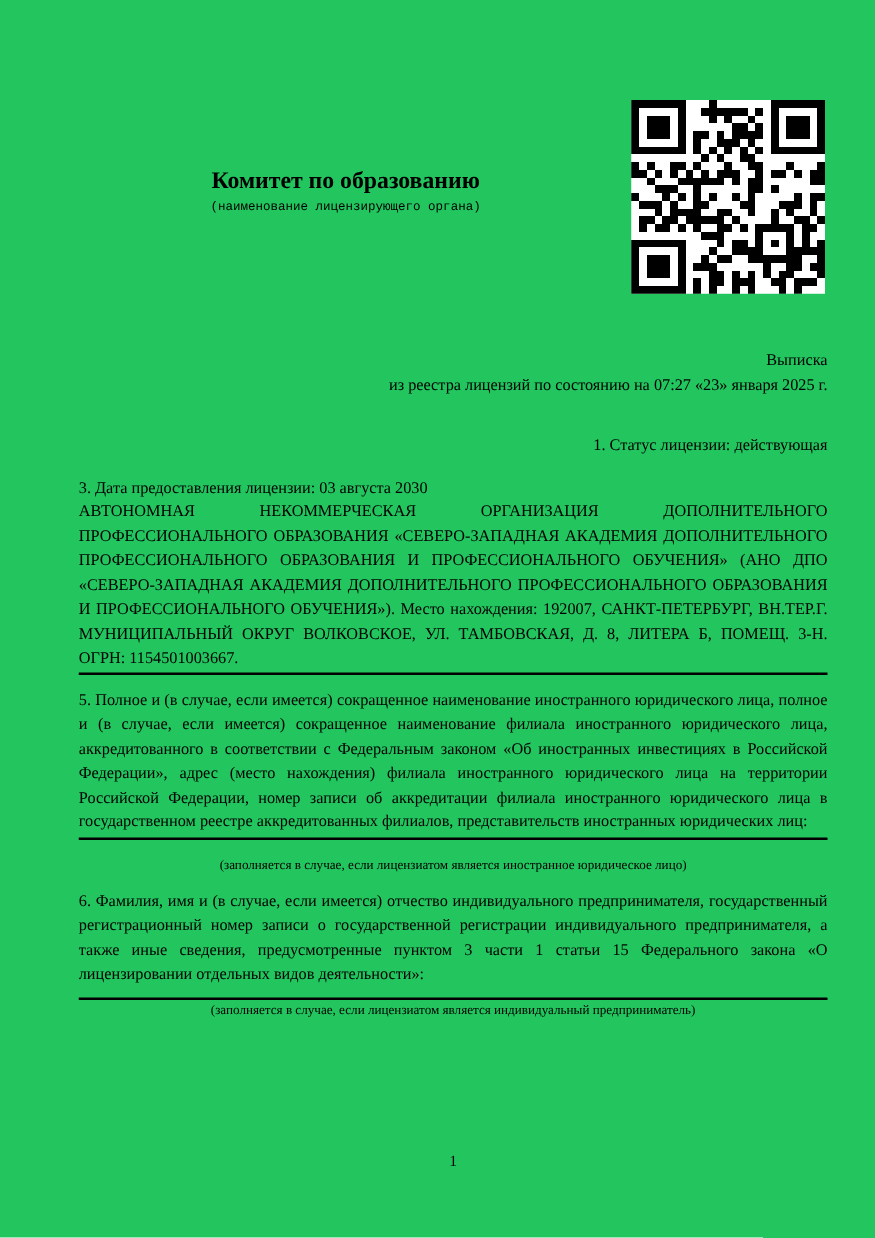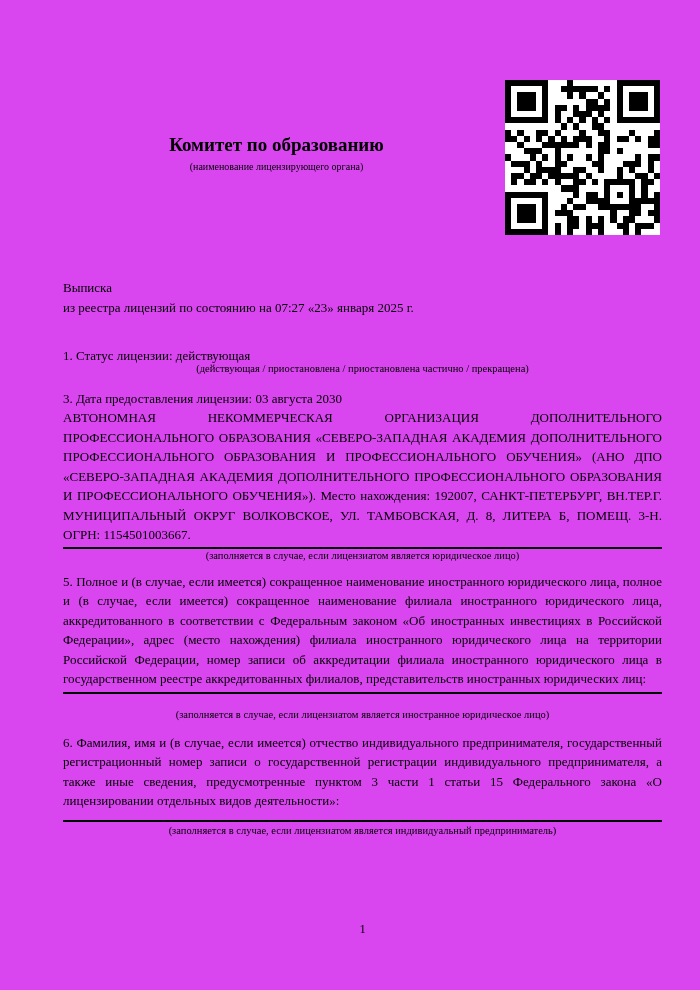--- a/index.html
+++ b/index.html
@@ -2,31 +2,31 @@
 <html><head>
 <meta charset="utf-8">
 <style>
   * { margin:0; padding:0; box-sizing:border-box; }
   html, body { background:#ffffff; }
   body {
     width:700px; height:990px; position:relative;
     font-family:"Liberation Serif","DejaVu Serif",serif;
     color:#000;
   }
-  .page { position:absolute; inset:0; background:#d946ef; overflow:hidden; }
+  .page { position:absolute; inset:0; background:#22c55e; overflow:hidden; }
   .qr {
     position:absolute; left:505px; top:80px; width:155px; height:155px;
     background:#fff;
   }
   .qr svg { width:100%; height:100%; display:block; shape-rendering:crispEdges; }
   .content { position:absolute; left:63px; top:0; width:599px; }
   .header-block { width:427px; padding-top:133px; text-align:center; }
   .org-name { font-size:19px; font-weight:700; line-height:23px; }
-  .org-caption { font-size:10px; line-height:13px; margin-top:4px; }
-  .doc-title { margin-top:105px; text-align:left; font-size:13px; line-height:20px; }
+  .org-caption { font-size:10px; line-height:13px; margin-top:4px;font-family:Liberation Mono, monospace; }
+  .doc-title { margin-top:105px; text-align:right; font-size:13px; line-height:20px; }
   .item { font-size:13px; line-height:19.5px; }
   .just { text-align:justify; }
   .caption { font-size:10.5px; line-height:13px; text-align:center; }
   .rule { border-top:2px solid #000; height:0; width:100%; }
   .page-number {
     position:absolute; left:0; width:100%; top:922px;
     text-align:center; font-size:12.5px;
   }
 </style>
 </head>
@@ -352,29 +352,27 @@
     <div class="header-block">
       <div class="org-name">Комитет по образованию</div>
       <div class="org-caption">(наименование лицензирующего органа)</div>
     </div>
 
     <div class="doc-title">
       <div>Выписка</div>
       <div>из реестра лицензий по состоянию на 07:27 «23» января 2025 г.</div>
     </div>
 
-    <p class="item" style="margin-top:28px;">1. Статус лицензии: действующая</p>
-    <div class="caption" style="margin-top:-4px;">(действующая / приостановлена / приостановлена частично / прекращена)</div>
+    <p class="item" style="margin-top:28px;text-align:right;">1. Статус лицензии: действующая</p>
 
 
     <p class="item" style="margin-top:14px;">3. Дата предоставления лицензии: 03 августа 2030</p>
 
     <p class="item just">АВТОНОМНАЯ НЕКОММЕРЧЕСКАЯ ОРГАНИЗАЦИЯ ДОПОЛНИТЕЛЬНОГО ПРОФЕССИОНАЛЬНОГО ОБРАЗОВАНИЯ «СЕВЕРО-ЗАПАДНАЯ АКАДЕМИЯ ДОПОЛНИТЕЛЬНОГО ПРОФЕССИОНАЛЬНОГО ОБРАЗОВАНИЯ И ПРОФЕССИОНАЛЬНОГО ОБУЧЕНИЯ» (АНО ДПО «СЕВЕРО-ЗАПАДНАЯ АКАДЕМИЯ ДОПОЛНИТЕЛЬНОГО ПРОФЕССИОНАЛЬНОГО ОБРАЗОВАНИЯ И ПРОФЕССИОНАЛЬНОГО ОБУЧЕНИЯ»). Место нахождения: 192007, САНКТ-ПЕТЕРБУРГ, ВН.ТЕР.Г. МУНИЦИПАЛЬНЫЙ ОКРУГ ВОЛКОВСКОЕ, УЛ. ТАМБОВСКАЯ, Д. 8, ЛИТЕРА Б, ПОМЕЩ. 3-Н. ОГРН: 1154501003667.</p>
     <div class="rule" style="margin-top:2px;"></div>
-    <div class="caption">(заполняется в случае, если лицензиатом является юридическое лицо)</div>
 
     <p class="item just" style="margin-top:10px;">5. Полное и (в случае, если имеется) сокращенное наименование иностранного юридического лица, полное и (в случае, если имеется) сокращенное наименование филиала иностранного юридического лица, аккредитованного в соответствии с Федеральным законом «Об иностранных инвестициях в Российской Федерации», адрес (место нахождения) филиала иностранного юридического лица на территории Российской Федерации, номер записи об аккредитации филиала иностранного юридического лица в государственном реестре аккредитованных филиалов, представительств иностранных юридических лиц:</p>
     <div class="rule" style="margin-top:3px;"></div>
     <div class="caption" style="margin-top:14px;">(заполняется в случае, если лицензиатом является иностранное юридическое лицо)</div>
 
     <p class="item just" style="margin-top:12px;">6. Фамилия, имя и (в случае, если имеется) отчество индивидуального предпринимателя, государственный регистрационный номер записи о государственной регистрации индивидуального предпринимателя, а также иные сведения, предусмотренные пунктом 3 части 1 статьи 15 Федерального закона «О лицензировании отдельных видов деятельности»:</p>
     <div class="rule" style="margin-top:9px;"></div>
     <div class="caption" style="margin-top:2px;">(заполняется в случае, если лицензиатом является индивидуальный предприниматель)</div>
 
     <div class="page-number">1</div>

